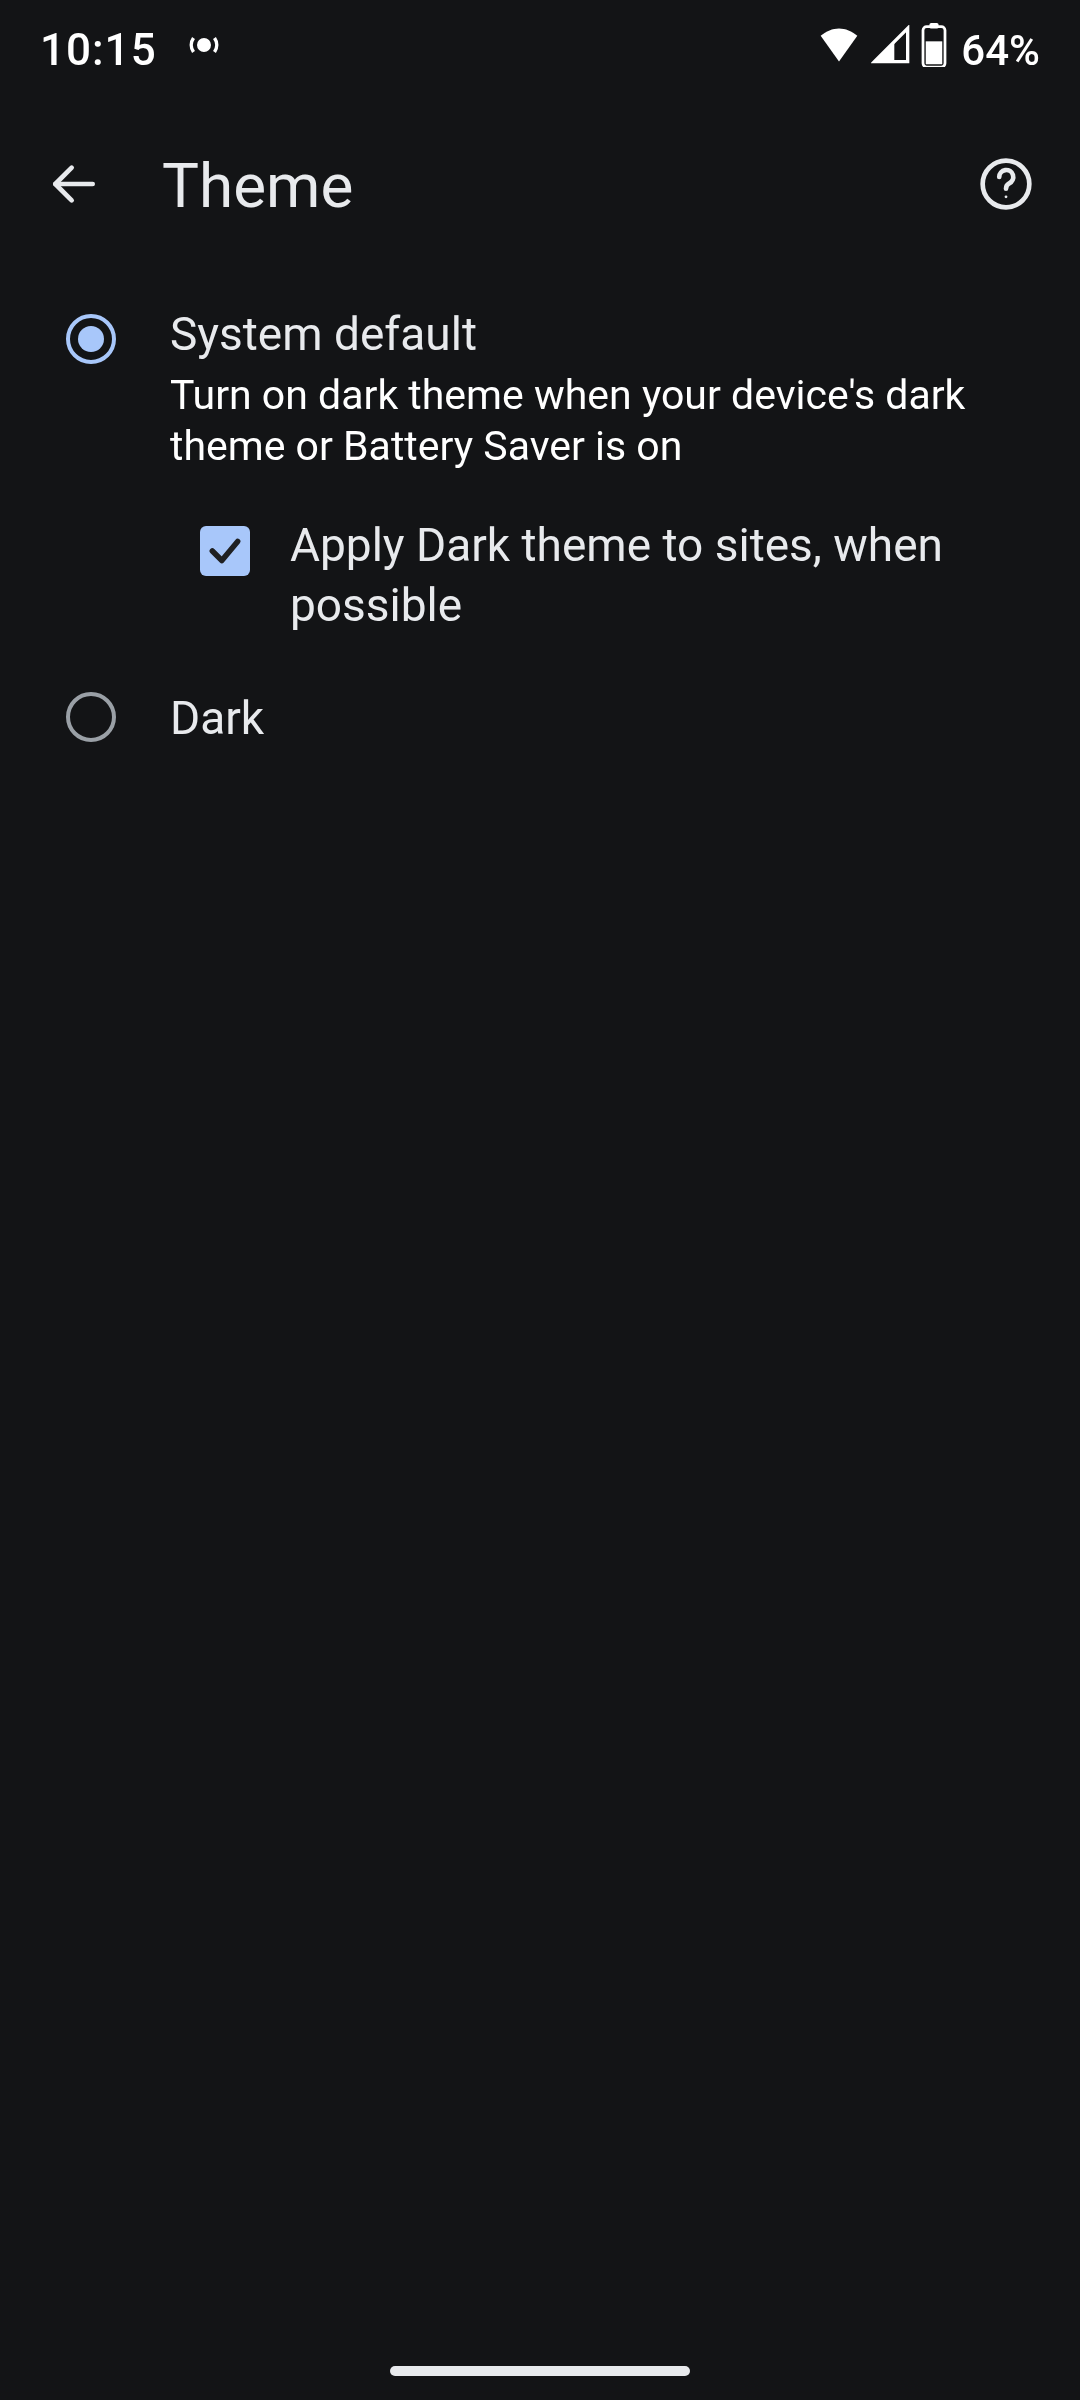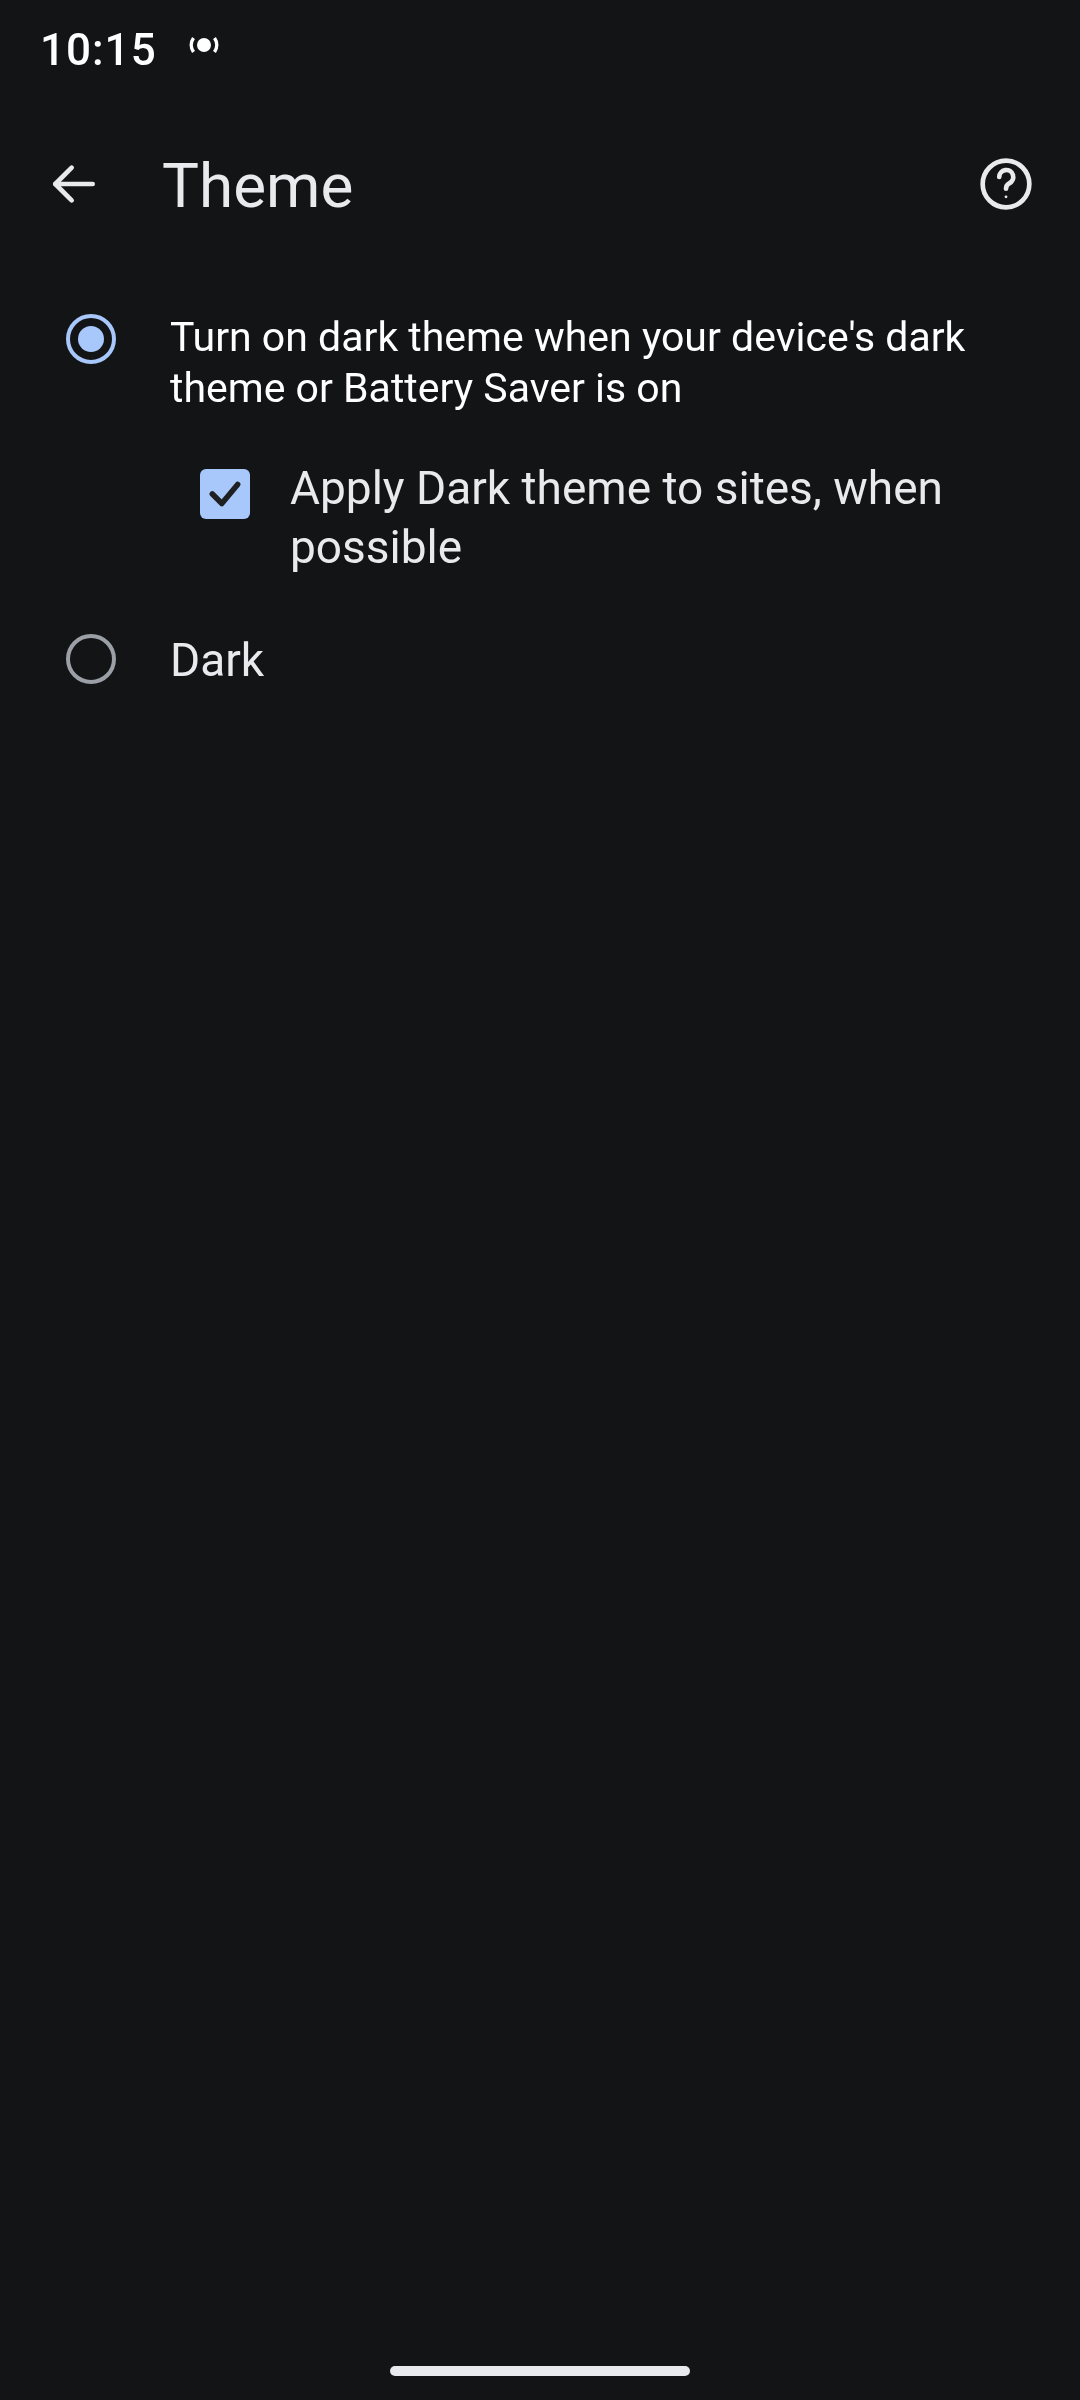--- a/index.html
+++ b/index.html
@@ -146,20 +146,41 @@
   <div class="status-left">
     <span class="status-time">10:15</span>
     <span>
       <svg width="42" height="42" viewBox="0 0 24 24" fill="none" stroke="#ffffff" stroke-width="2">
         <circle cx="12" cy="12" r="3" fill="#ffffff"></circle>
         <path d="M6 8 A7 7 0 0 0 6 16"></path>
         <path d="M18 8 A7 7 0 0 1 18 16"></path>
       </svg>
     </span>
   </div>
+  <div class="status-right">
+    <span>
+      <svg width="44" height="44" viewBox="0 0 24 24" fill="#ffffff">
+        <path d="M12 21 L22 7 C19 4.5 15.5 3 12 3 C8.5 3 5 4.5 2 7 Z"></path>
+      </svg>
+    </span>
+    <span>
+      <svg width="40" height="40" viewBox="0 0 24 24">
+        <path d="M2 22 L22 2 L22 22 Z" fill="none" stroke="#ffffff" stroke-width="2"></path>
+        <path d="M2 22 L14 10 L14 22 Z" fill="#ffffff"></path>
+      </svg>
+    </span>
+    <span>
+      <svg width="26" height="44" viewBox="0 0 12 24">
+        <rect x="0" y="2" width="12" height="22" rx="2" fill="none" stroke="#ffffff" stroke-width="1.5"></rect>
+        <rect x="3.5" y="0" width="5" height="3" rx="1" fill="#ffffff"></rect>
+        <rect x="1.5" y="10" width="9" height="12.5" fill="#ffffff"></rect>
+      </svg>
+    </span>
+    <span class="status-battery-text">64%</span>
+  </div>
 </div>
 
 <div class="app-bar">
   <button class="back-button">
     <span>
       <svg width="56" height="56" viewBox="0 0 24 24" fill="none" stroke="#e8eaed" stroke-width="2" stroke-linecap="round" stroke-linejoin="round">
         <line x1="20" y1="12" x2="4" y2="12"></line>
         <polyline points="11 5 4 12 11 19"></polyline>
       </svg>
     </span>
@@ -177,20 +198,21 @@
   </button>
 </div>
 
 <div class="options">
 
   <div class="option-row">
     <div class="radio-wrap">
       <span class="radio selected"></span>
     </div>
     <div class="option-text">
+      <div class="option-title">System default</div>
       <div class="option-desc">Turn on dark theme when your device's dark theme or Battery Saver is on</div>
     </div>
   </div>
 
   <div class="nested-row">
     <div class="checkbox-wrap">
       <span class="checkbox">
         <svg width="38" height="38" viewBox="0 0 24 24" fill="none" stroke="#1f2022" stroke-width="3.5" stroke-linecap="round" stroke-linejoin="round">
           <polyline points="4 12 10 18 20 6"></polyline>
         </svg>

